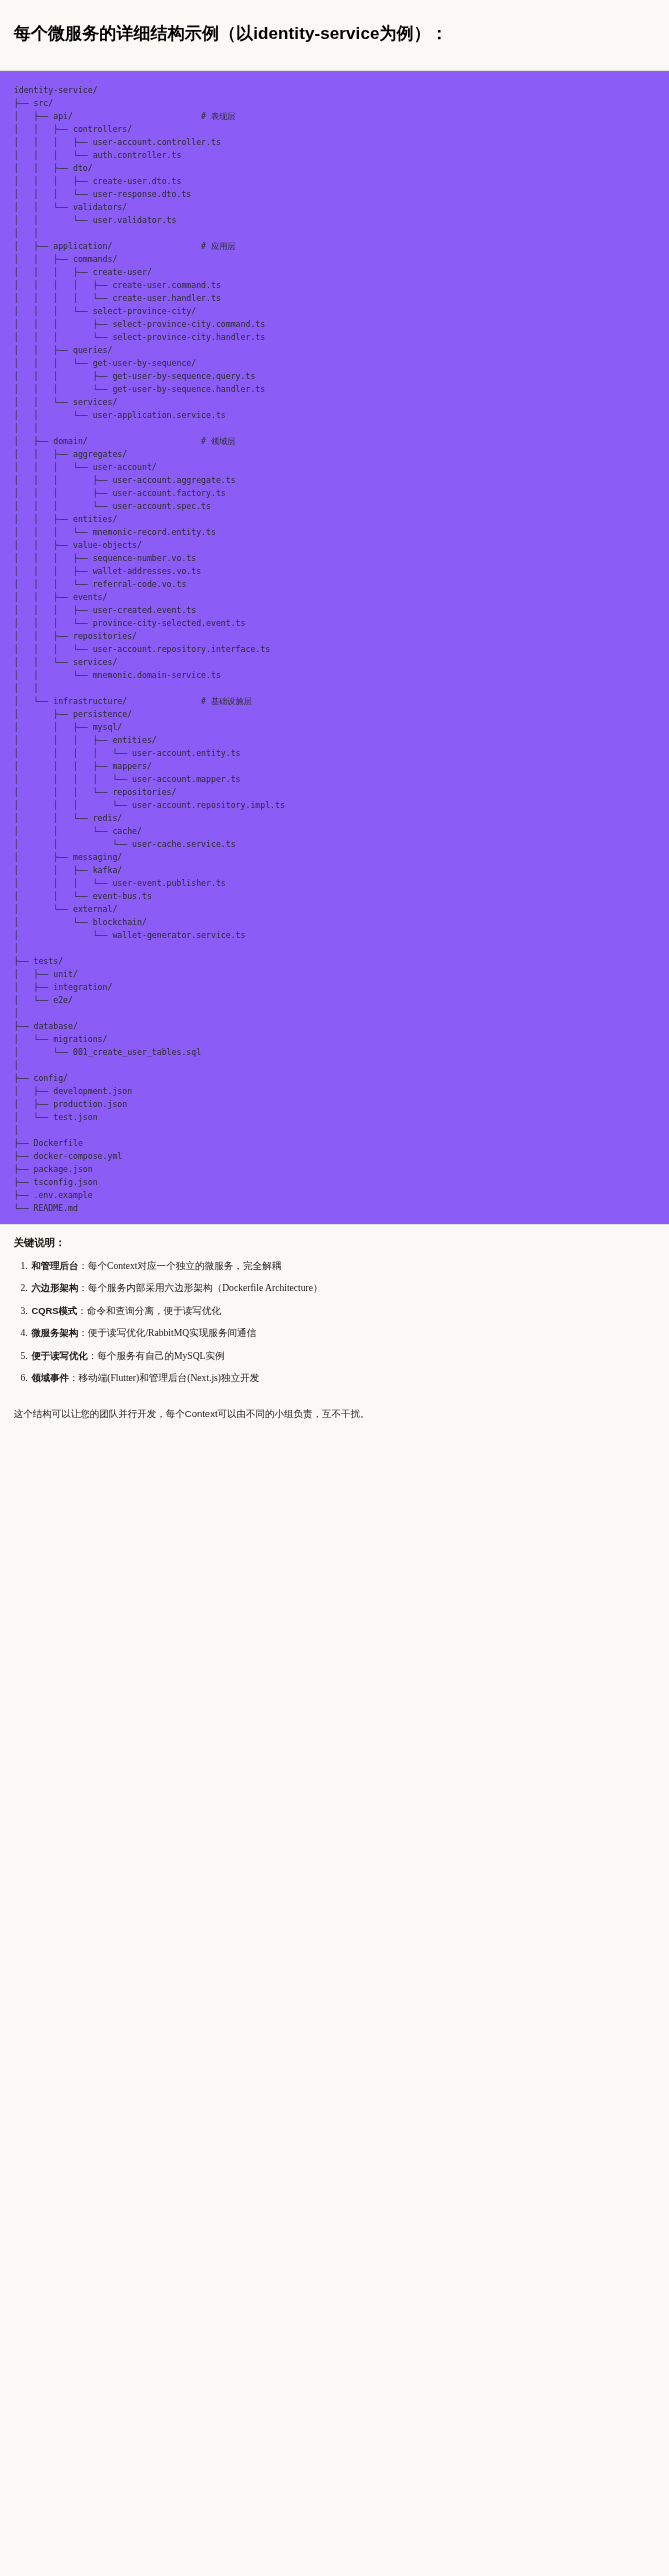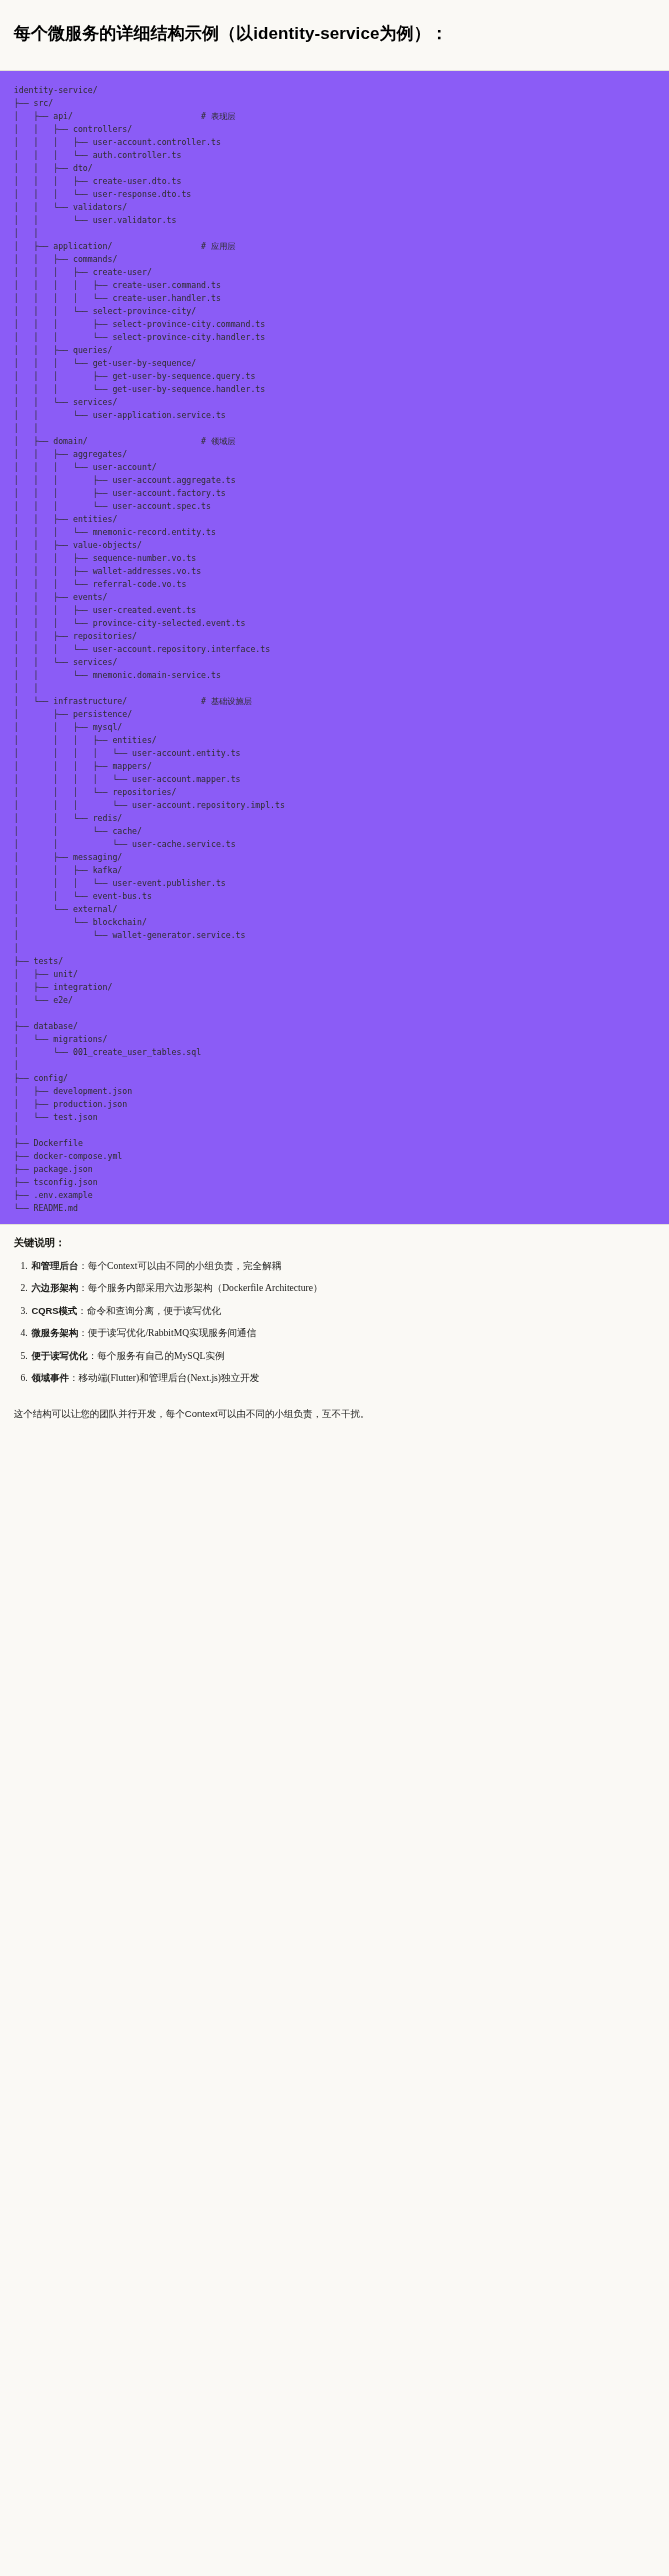--- a/index.html
+++ b/index.html
@@ -186,21 +186,21 @@
 ├── .env.example
 └── README.md</pre>
   </div>
 
   <div class="rule"></div>
 
   <div class="keys">
     <div class="keys-title">关键说明：</div>
     <ol class="key-list">
       <li>
-        <span class="kterm">和管理后台</span><span class="kdesc">：每个Context可以由不同的小组负责，完全解耦</span>
+        <span class="kterm">和管理后台</span><span class="kdesc">：每个Context对应一个独立的微服务，完全解耦</span>
       </li>
       <li>
         <span class="kterm">六边形架构</span><span class="kdesc">：每个服务内部采用六边形架构（Dockerfile Architecture）</span>
       </li>
       <li>
         <span class="kterm">CQRS模式</span><span class="kdesc">：命令和查询分离，便于读写优化</span>
       </li>
       <li>
         <span class="kterm">微服务架构</span><span class="kdesc">：便于读写优化/RabbitMQ实现服务间通信</span>
       </li>

